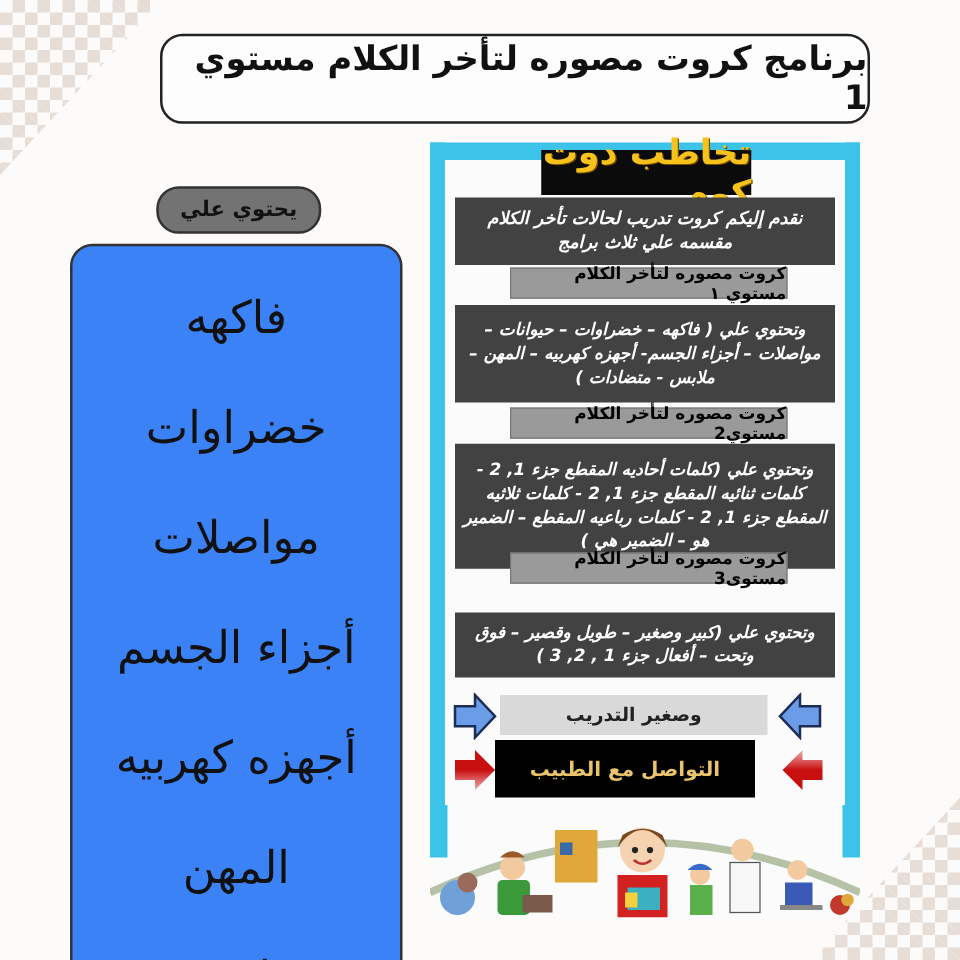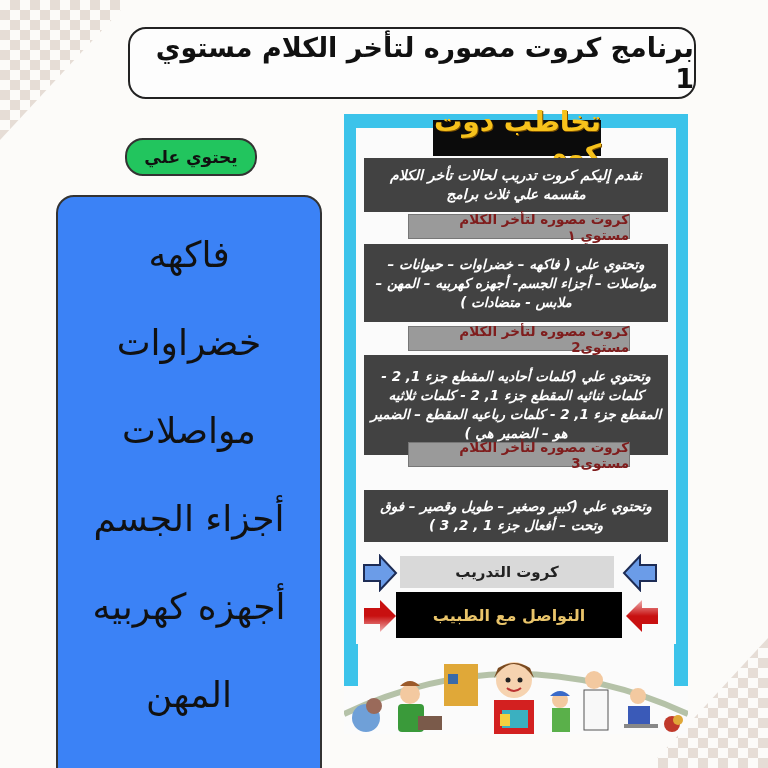--- a/index.html
+++ b/index.html
@@ -21,22 +21,22 @@
 
     .title-box {
       position:absolute; left:128px; top:27px; width:568px; height:72px;
       border:2.5px solid #222; border-radius:18px; background:#fdfdfd;
       display:flex; align-items:center; justify-content:center;
       box-sizing:border-box;
     }
     .title-box span { font-size:27px; font-weight:bold; color:#111; direction:rtl; }
 
     .contains-badge {
-      position:absolute; left:125px; top:138px; width:132px; height:38px;
-      background:#22c55e; border:2px solid #333; border-radius:18px;
+      position:absolute; left:125px; top:149px; width:132px; height:38px;
+      background:#737373; border:2px solid #333; border-radius:18px;
       display:flex; align-items:center; justify-content:center; box-sizing:border-box;
       z-index:2;
     }
     .contains-badge span { font-size:17px; font-weight:bold; direction:rtl; color:#111; }
 
     .list-box {
       position:absolute; left:56px; top:195px; width:266px; height:644px;
       background:#3b82f6; border:2px solid #333; border-radius:18px; box-sizing:border-box;
       display:flex; flex-direction:column; align-items:center; justify-content:space-around;
       padding:14px 0 10px;
@@ -58,31 +58,31 @@
     .brand span { color:#f7c21b; font-weight:bold; font-size:28px; direction:rtl; text-shadow:1px 1px 0 #7a4f00; }
 
     .dark-block {
       position:absolute; left:20px; width:304px; background:#424242; color:#fff;
       text-align:center; direction:rtl; font-weight:bold; font-size:13.5px; line-height:19px;
       box-sizing:border-box; padding:4px 6px;
       display:flex; align-items:center; justify-content:center;font-style:italic;
     }
     .grey-label {
       position:absolute; left:64px; width:222px; height:25px; background:#9a9a9a;
-      color:#7f1d1d; font-weight:bold; font-size:13.5px; direction:rtl;
+      color:#000000; font-weight:bold; font-size:13.5px; direction:rtl;
       display:flex; align-items:center; justify-content:center; border:1px solid #777; box-sizing:border-box;
     }
 
     .btn-train {
       position:absolute; left:56px; top:442px; width:214px; height:32px; background:#d9d9d9;
       display:flex; align-items:center; justify-content:center; direction:rtl;
       font-size:15px; font-weight:bold; color:#222; cursor:pointer;
     }
     .btn-doctor {
-      position:absolute; left:52px; top:478px; width:226px; height:46px; background:#000;
+      position:absolute; left:52px; top:478px; width:208px; height:46px; background:#000;
       display:flex; align-items:center; justify-content:center; direction:rtl;
       font-size:16px; font-weight:bold; color:#e9c46a; cursor:pointer;
     }
     .arrow { position:absolute; }
 
     .illustration {
       position:absolute; left:0; top:530px; width:344px; height:90px;
     }
   </style>
 </head>
@@ -144,21 +144,21 @@
   </div>
 
   <svg class="arrow" style="left:18px;top:440px;" width="36" height="38" viewBox="0 0 36 38">
     <polygon points="2,11 18,11 18,2 34,19 18,36 18,27 2,27" fill="#6b9ce8" stroke="#1d2c55" stroke-width="2"></polygon>
   </svg>
   <svg class="arrow" style="left:278px;top:440px;" width="36" height="38" viewBox="0 0 36 38">
     <polygon points="34,11 18,11 18,2 2,19 18,36 18,27 34,27" fill="#6b9ce8" stroke="#1d2c55" stroke-width="2"></polygon>
   </svg>
 
   <div class="btn-train">
-    <span>كروت التدريب</span>
+    <span>وصغير التدريب</span>
   </div>
 
   <svg class="arrow" style="left:18px;top:484px;" width="36" height="36" viewBox="0 0 36 36">
     <defs>
       <linearGradient id="rg1" x1="0" y1="0" x2="0" y2="1">
         <stop offset="0" stop-color="#c81010"></stop>
           <stop offset="0.5" stop-color="#c81010"></stop>
           <stop offset="1" stop-color="#f0b0b0"></stop>
       </linearGradient>
     </defs>

